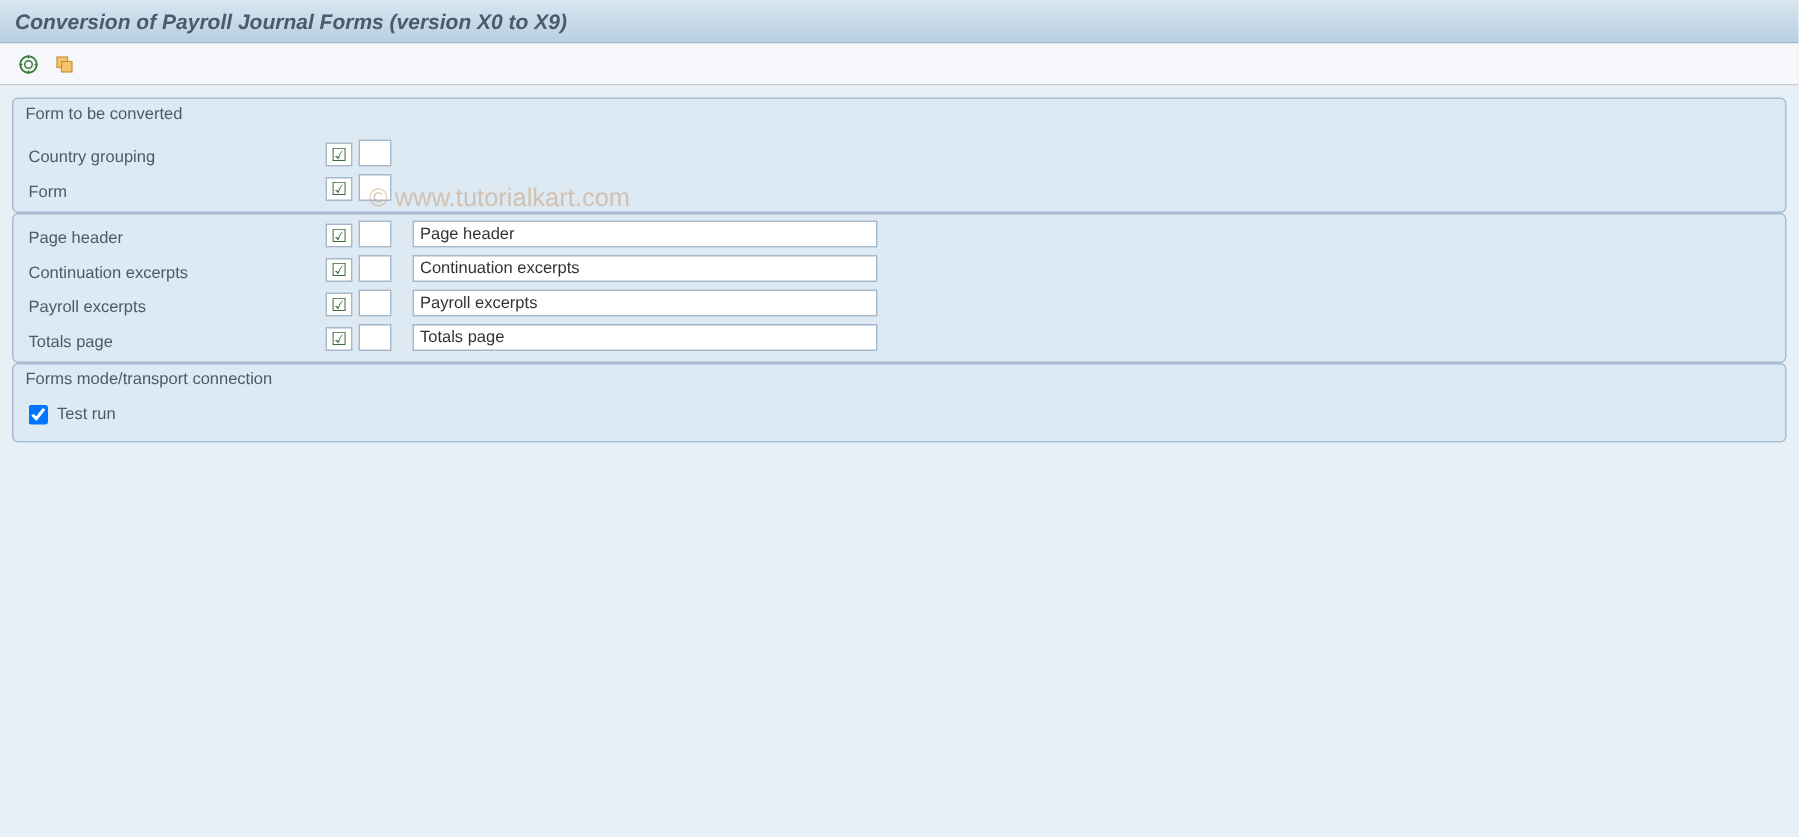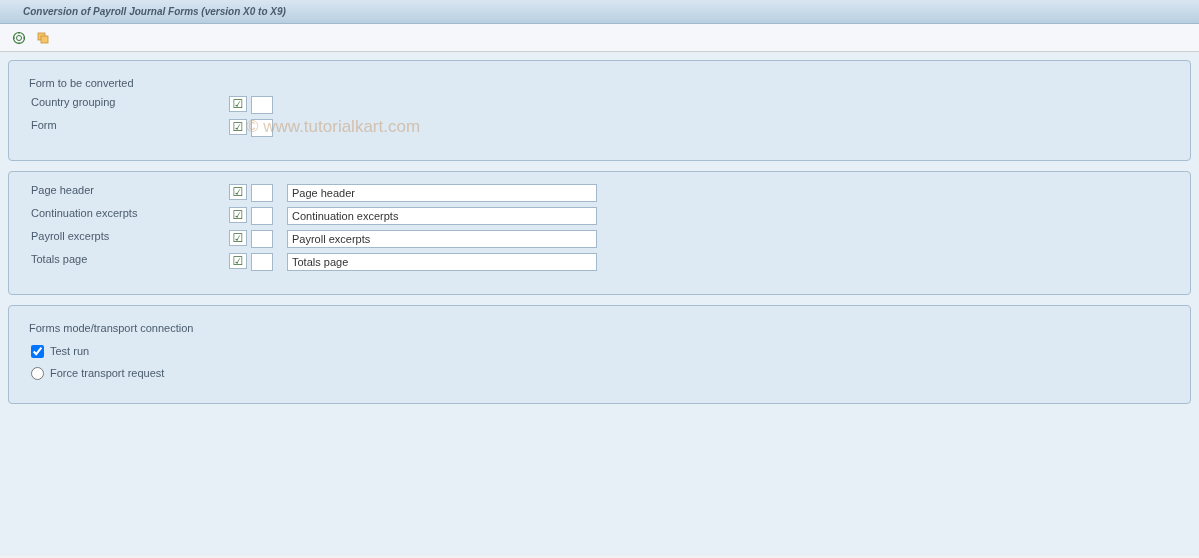--- a/index.html
+++ b/index.html
@@ -7,24 +7,24 @@
       font-family: Arial, sans-serif;
       font-size: 11px;
       background: #f2f2f2;
       width: 1199px;
       height: 558px;
       overflow: hidden;
       color: #333;
     }
     .title-bar {
       background: linear-gradient(to bottom, #d9e6f2 0%, #b8cfe0 100%);
-      padding: 6px 23px;
+      padding: 6px 10px;
       font-weight: bold;
       font-style: italic;
-      font-size: 10px;
+      font-size: 14px;
       color: #4a5b6d;
       border-bottom: 1px solid #a3b8cb;
     }
     .toolbar {
       background: #f5f7fa;
       padding: 4px 10px;
       border-bottom: 1px solid #ccc;
       display: flex;
       gap: 6px;
       align-items: center;
@@ -42,35 +42,34 @@
     .content-area {
       background: #e8f0f7;
       padding: 8px;
       height: calc(100% - 54px);
       position: relative;
     }
     .group-box {
       background: #dde9f3;
       border: 1px solid #a8bdd1;
       border-radius: 4px;
-      margin-bottom: 10px;
-      padding: 12px;
+      padding: 0;
     }
     .group-title {
       font-size: 11px;
       color: #4a5b6d;
       padding: 4px 8px 6px 8px;
       border-bottom: 1px solid transparent;
     }
     .group-body {
       padding: 0px 8px 6px 8px;
     }
     .field-row {
       display: flex;
-      align-items: flex-start;
+      align-items: flex-end;
       height: 22px;
       margin-bottom: 1px;
     }
     .field-label {
       width: 200px;
       color: #4a5b6d;
       padding-left: 2px;
     }
     .check-indicator {
       width: 18px;
@@ -199,20 +198,16 @@
     </div>
   </div>
 
   <div class="group-box">
     <div class="group-title">Forms mode/transport connection</div>
     <div class="group-body">
       <div class="checkbox-row">
         <input type="checkbox" checked="" style="">
         <label>Test run</label>
       </div>
-      <div class="radio-row">
-        <input type="radio" name="transport" style="">
-        <label>Force transport request</label>
-      </div>
     </div>
   </div>
 
 </div>
 
 </body></html>

